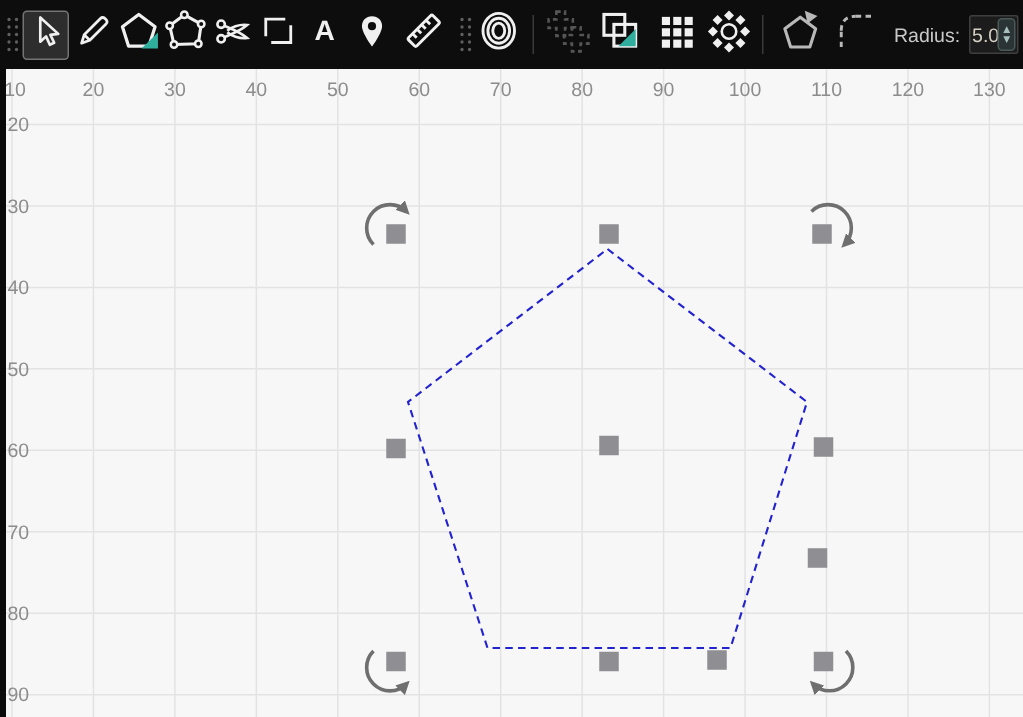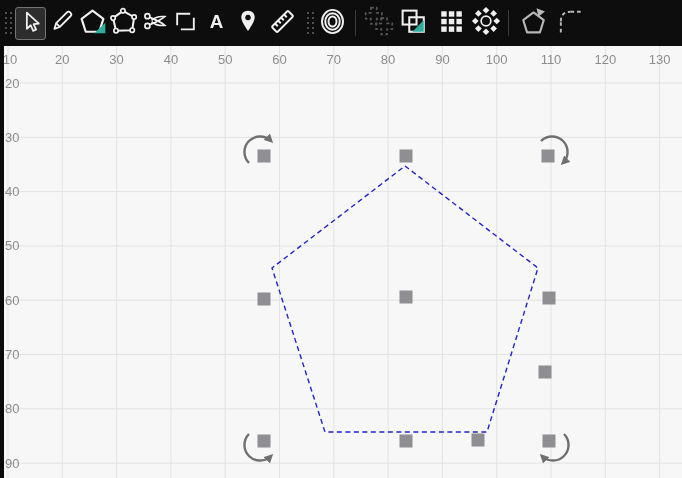--- a/index.html
+++ b/index.html
@@ -200,20 +200,30 @@
         </svg></span>
     </div>
     <div class="tool btn" style="margin-left: 6px;">
       <span><svg viewBox="0 0 24 24" width="29" height="29">
           <g fill="none" stroke="#b8b8b8" stroke-width="1.6" stroke-dasharray="3 2.4">
             <path d="M4 21 V12"></path>
             <path d="M12 4 H21"></path>
             <path d="M4 12 Q4 4 12 4"></path>
           </g>
         </svg></span>
+    </div>
+    <div class="radius-ctl">
+      <span class="radius-label">Radius:</span>
+      <div class="spin-box">
+        <span class="spin-val">5.0</span>
+        <div class="spinner">
+          <span>▲</span>
+          <span>▼</span>
+        </div>
+      </div>
     </div>
   </div>
 
 <div class="canvas">
   <svg width="682" height="432" viewBox="0 0 682 432">
       <defs>
         <marker id="ah" markerWidth="9" markerHeight="9" refX="6" refY="4.5" orient="auto" markerUnits="userSpaceOnUse">
           <path d="M0 0 L9 4.5 L0 9 Z" fill="#6f6f6f"></path>
         </marker>
       </defs>

